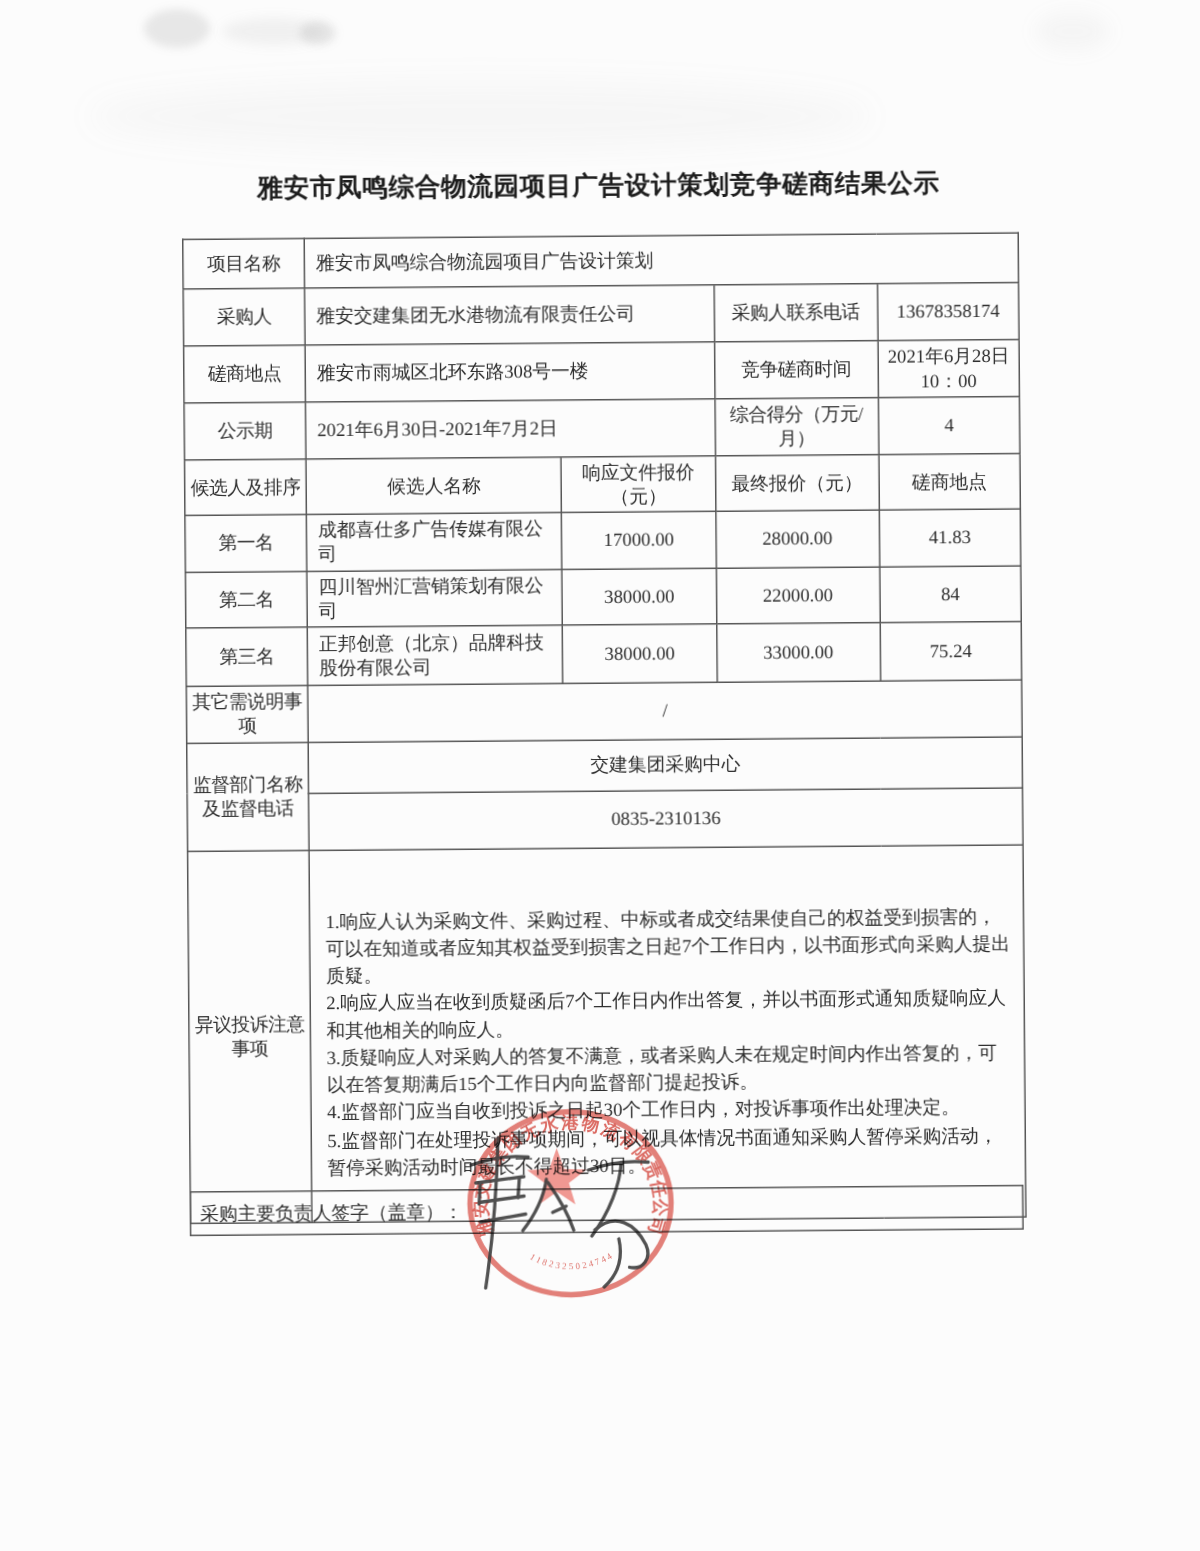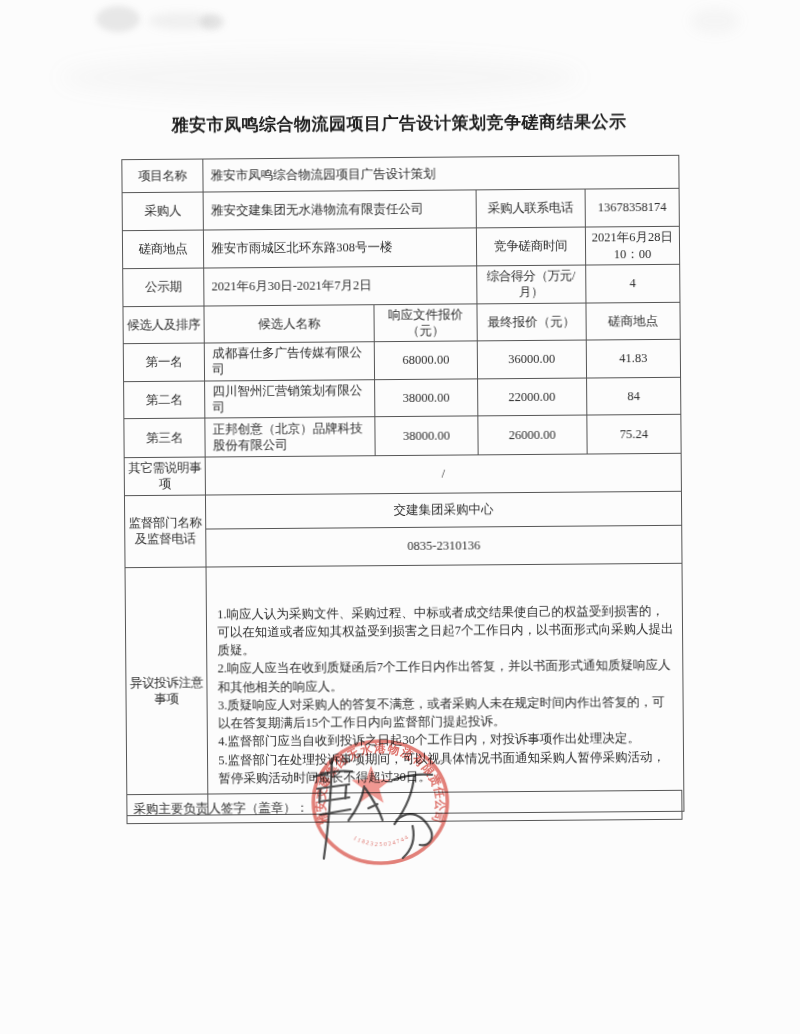--- a/index.html
+++ b/index.html
@@ -89,36 +89,36 @@
     <tr style="height:32px">
       <td class="lbl">候选人及排序</td>
       <td class="ctr">候选人名称</td>
       <td class="ctr">响应文件报价（元）</td>
       <td class="ctr">最终报价（元）</td>
       <td class="ctr">磋商地点</td>
     </tr>
     <tr style="height:31px">
       <td class="lbl">第一名</td>
       <td class="val">成都喜仕多广告传媒有限公司</td>
-      <td class="ctr">68000.00</td>
-      <td class="ctr">36000.00</td>
+      <td class="ctr">17000.00</td>
+      <td class="ctr">28000.00</td>
       <td class="ctr">41.83</td>
     </tr>
     <tr style="height:37px">
       <td class="lbl">第二名</td>
       <td class="val">四川智州汇营销策划有限公司</td>
       <td class="ctr">38000.00</td>
       <td class="ctr">22000.00</td>
       <td class="ctr">84</td>
     </tr>
     <tr style="height:39px">
       <td class="lbl">第三名</td>
       <td class="val">正邦创意（北京）品牌科技股份有限公司</td>
       <td class="ctr">38000.00</td>
-      <td class="ctr">26000.00</td>
+      <td class="ctr">33000.00</td>
       <td class="ctr">75.24</td>
     </tr>
     <tr style="height:32px">
       <td class="lbl">其它需说明事项</td>
       <td class="ctr" colspan="4">/</td>
     </tr>
     <tr style="height:34px">
       <td class="lbl" rowspan="2">监督部门名称及监督电话</td>
       <td class="ctr" colspan="4">交建集团采购中心</td>
     </tr>

